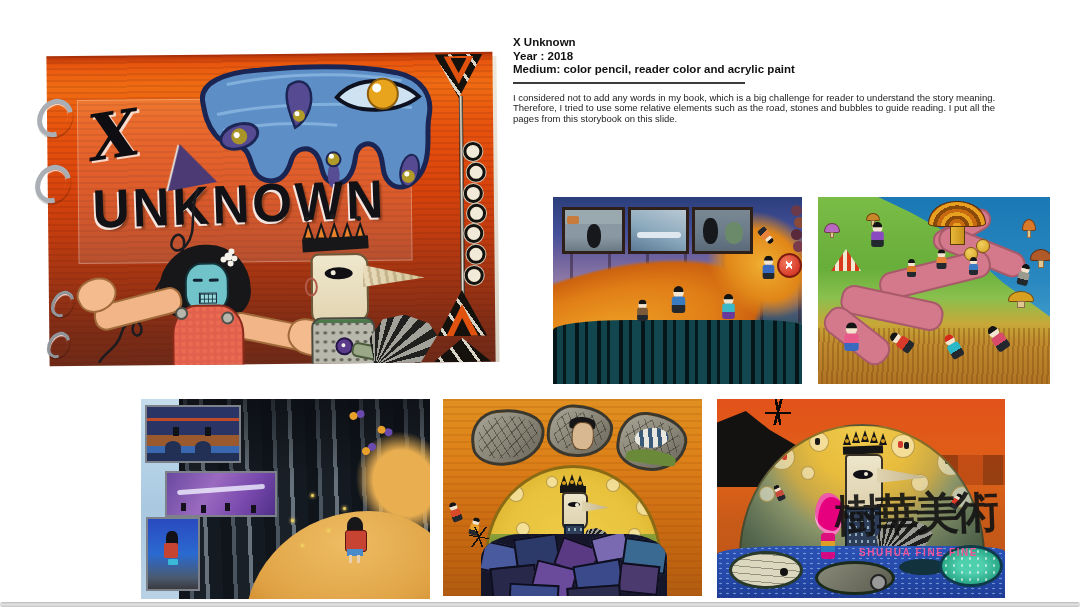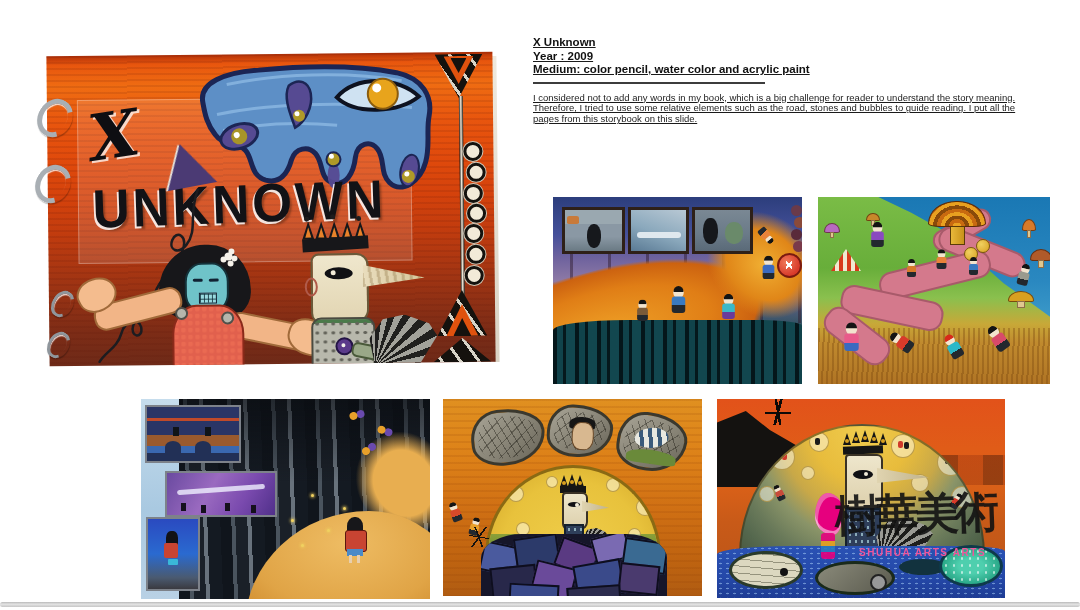--- a/index.html
+++ b/index.html
@@ -1,21 +1,21 @@
 <!DOCTYPE html>
 <html><head>
 <meta charset="utf-8">
 <style>
   html,body{margin:0;padding:0;background:#ffffff;}
   #slide{position:relative;width:1080px;height:610px;background:#fff;overflow:hidden;
          font-family:"Liberation Sans",sans-serif;color:#1a1a1a;}
   .abs{position:absolute;}
 
   
-  .info{position:absolute;left:533px;top:36px;width:510px;text-decoration:underline;}
+  .info{position:absolute;left:513px;top:36px;width:510px;}
   .info .t{font-size:11.5px;font-weight:bold;line-height:13.5px;color:#111;}
   .info .divider{width:232px;height:2px;background:#3c3c3c;margin-top:5px;}
   .info p{margin:9px 0 0 0;font-size:9.5px;line-height:10.8px;color:#1c1c1c;}
 
   
   .cover-photo{position:absolute;left:22px;top:40px;width:478px;height:326px;}
   .book{position:absolute;left:26px;top:14px;width:446px;height:310px;transform:rotate(-.6deg);
     background:
       repeating-linear-gradient(180deg,rgba(90,20,8,.12) 0 2px,rgba(0,0,0,0) 2px 6px),
       linear-gradient(180deg,#b23108 0%,#e8560e 3%,#ef6c12 10%,#e8550e 22%,#e04a0c 34%,
@@ -261,22 +261,22 @@
   .hscroll{position:absolute;left:0;top:602px;width:1080px;height:5px;border-radius:3px;
     background:linear-gradient(180deg,#b9b9b9,#e3e3e3 45%,#c6c6c6);}
 </style>
 </head>
 <body>
 
 <div id="slide">
 
   <section class="info">
     <div class="t">X Unknown</div>
-    <div class="t">Year : 2009</div>
-    <div class="t">Medium: color pencil, water color and acrylic paint</div>
+    <div class="t">Year : 2018</div>
+    <div class="t">Medium: color pencil, reader color and acrylic paint</div>
     <div class="divider"></div>
     <p>I considered not to add any words in my book, which is a big challenge for reader to understand the story meaning. Therefore, I tried to use some relative elements such as the road, stones and bubbles to guide reading. I put all the pages from this storybook on this slide.</p>
   </section>
 
   <div class="cover-photo">
     <div class="book-edge"></div>
     <div class="book">
       <div class="sheet"></div>
 
       <svg class="abs" style="left:140px;top:10px" width="250" height="142" viewBox="0 0 250 142">
@@ -597,17 +597,17 @@
     </div>
     <div class="island" style="left:98px;top:162px;width:80px;height:34px;background:linear-gradient(140deg,#8a8a7a,#5a5a4e);border:3px solid #1a2a1a">
       <div class="bdot" style="left:52px;top:10px;width:13px;height:13px;border-radius:50%;background:#999;border:2px solid #222"></div>
     </div>
     <div class="island" style="left:182px;top:160px;width:48px;height:16px;background:#12323e"></div>
     <div class="island" style="left:222px;top:146px;width:64px;height:42px;border:3px solid #0e3a4a;
          background:radial-gradient(circle,rgba(255,255,255,.6) 1px,transparent 1.5px),radial-gradient(#4ecfae 30%,#2aa888 70%,#1e8868);
          background-size:8px 7px,auto"></div>
     <div class="wm-logo"></div>
     <div class="wm-cn">樹華美術</div>
-    <div class="wm-en">SHUHUA ARTS ARTS</div>
+    <div class="wm-en">SHUHUA FINE FINE</div>
   </figure>
 
   <div class="hscroll"></div>
 </div>
 
 </body></html>

